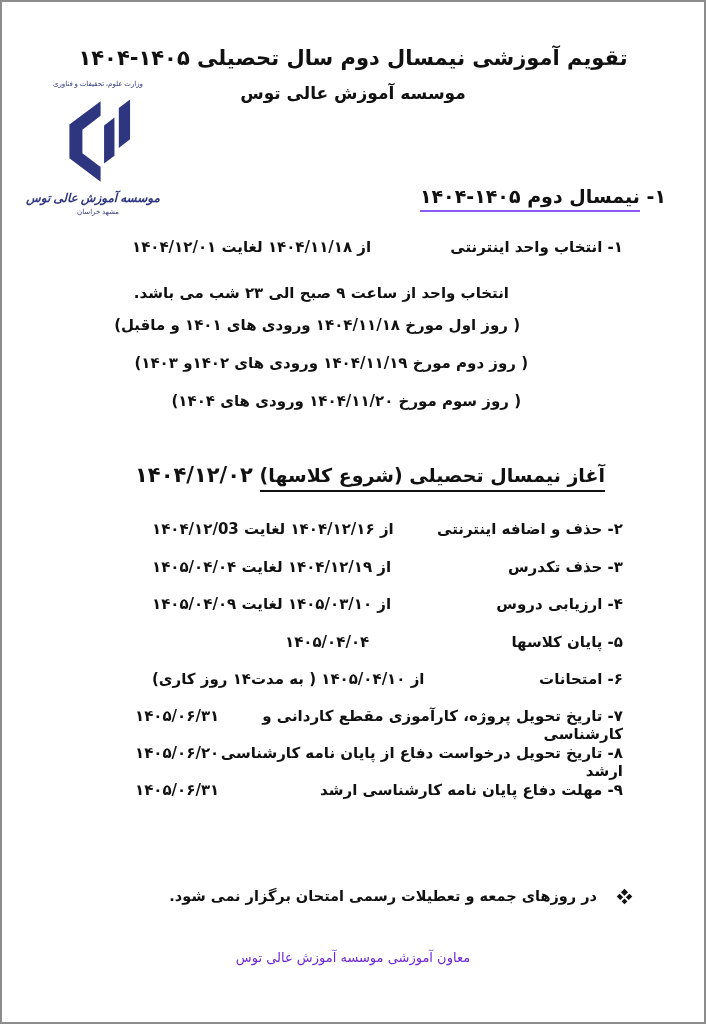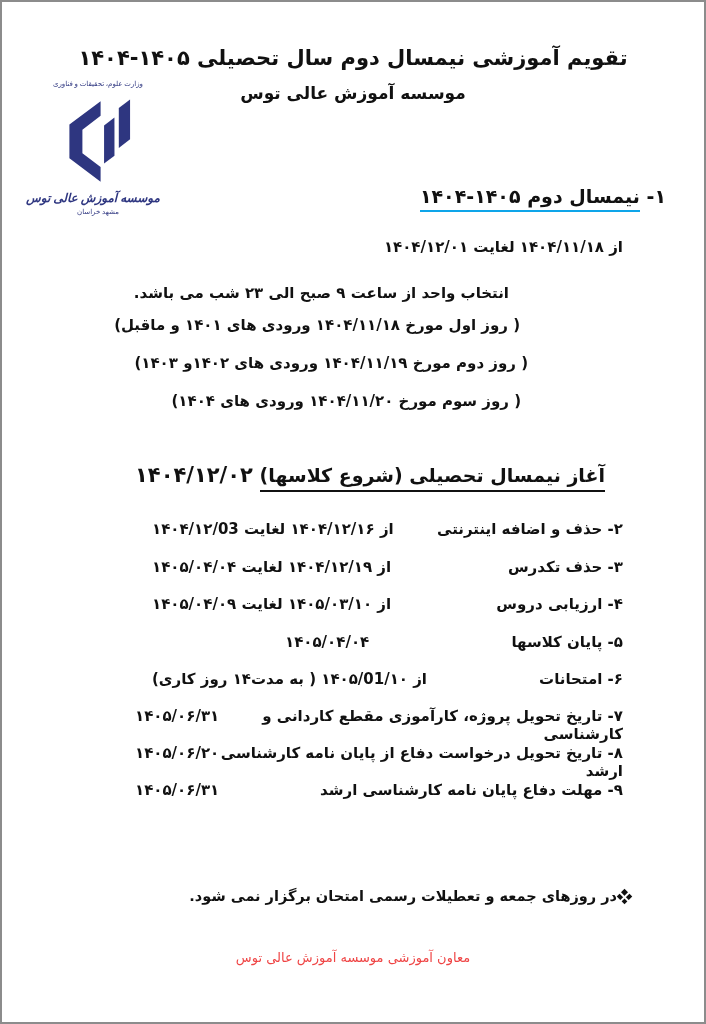--- a/index.html
+++ b/index.html
@@ -19,21 +19,21 @@
   .doc-title{font-size:21px;font-weight:bold;white-space:nowrap;}
   .doc-subtitle{font-size:17px;font-weight:bold;margin-top:13px;}
   
   .logo-block{position:absolute;top:78px;left:34px;width:124px;text-align:center;color:#2e3680;font-family:Liberation Serif, serif;}
   .logo-ministry{font-size:7px;white-space:nowrap;}
   .logo-mark{display:block;margin:7px auto 4px;}
   .logo-name{font-size:12px;font-weight:bold;font-style:italic;white-space:nowrap;}
   .logo-loc{font-size:7px;margin-top:2px;}
   
   .section-heading{position:absolute;top:183px;right:38px;font-size:19px;font-weight:bold;white-space:nowrap;}
-  .u{border-bottom:2px solid #0ea5e9;padding-bottom:3px;}
+  .u{border-bottom:2px solid #8b5cf6;padding-bottom:3px;}
   
   .row{
     position:absolute;left:0;right:0;
     display:flex;justify-content:space-between;align-items:baseline;
     font-weight:bold;font-size:15px;
     padding-right:81px;box-sizing:border-box;
   }
   .row .value{white-space:nowrap;}
   .r1{top:236px;padding-left:130px;}
   .r2{top:518px;padding-left:150px;}
@@ -56,28 +56,28 @@
     position:absolute;top:461px;left:0;right:0;
     display:flex;justify-content:space-between;align-items:baseline;
     padding-right:99px;padding-left:133px;box-sizing:border-box;
     font-weight:bold;
   }
   .start-label{font-size:19px;border-bottom:2px solid #111;padding-bottom:4px;white-space:nowrap;}
   .start-date{font-size:21px;white-space:nowrap;}
   
   .footnote{
     position:absolute;top:886px;right:74px;
-    display:flex;align-items:center;gap:2px;
+    display:flex;align-items:center;gap:22px;
     font-weight:bold;font-size:14.5px;white-space:nowrap;
   }
   .fn-bullet{position:relative;width:11px;height:11px;background:#111;transform:rotate(45deg);flex:0 0 auto;}
   .fn-bullet::before{content:"";position:absolute;left:4.5px;top:-1.5px;width:2px;height:14px;background:#fff;}
   .fn-bullet::after{content:"";position:absolute;top:4.5px;left:-1.5px;height:2px;width:14px;background:#fff;}
   
-  .footer{position:absolute;top:948px;left:0;right:0;text-align:center;font-size:13px;font-weight:normal;color:#ef4444;}
+  .footer{position:absolute;top:948px;left:0;right:0;text-align:center;font-size:13px;font-weight:normal;color:#6d28d9;}
 </style>
 </head>
 <body>
 
 <div class="page">
 
   <div class="logo-block">
     <div class="logo-ministry">وزارت علوم، تحقیقات و فناوری</div>
     <svg class="logo-mark" width="78" height="92" viewBox="0 0 90 104" aria-hidden="true">
       <g fill="#2e3680">
@@ -100,20 +100,21 @@
 
   <div class="section-heading">
     <span>۱-</span>
     <span class="u">
       <span>نیمسال دوم</span>
       <span dir="ltr">۱۴۰۴-۱۴۰۵</span>
     </span>
   </div>
 
   <div class="row r1">
+    <span>۱- انتخاب واحد اینترنتی</span>
     <span class="value">از ۱۴۰۴/۱۱/۱۸ لغایت ۱۴۰۴/۱۲/۰۱</span>
   </div>
 
   <div class="note n0">انتخاب واحد از ساعت ۹ صبح الی ۲۳ شب می باشد.</div>
   <div class="note n1">( روز اول مورخ ۱۴۰۴/۱۱/۱۸ ورودی های ۱۴۰۱ و ماقبل)</div>
   <div class="note n2">( روز دوم مورخ ۱۴۰۴/۱۱/۱۹ ورودی های ۱۴۰۲و ۱۴۰۳)</div>
   <div class="note n3">( روز سوم مورخ ۱۴۰۴/۱۱/۲۰ ورودی های ۱۴۰۴)</div>
 
   <div class="start-row">
     <span class="start-label">آغاز نیمسال تحصیلی (شروع کلاسها)</span>
@@ -131,21 +132,21 @@
   <div class="row r4">
     <span>۴- ارزیابی دروس</span>
     <span class="value">از ۱۴۰۵/۰۳/۱۰ لغایت ۱۴۰۵/۰۴/۰۹</span>
   </div>
   <div class="row r5">
     <span>۵- پایان کلاسها</span>
     <span class="value">۱۴۰۵/۰۴/۰۴</span>
   </div>
   <div class="row r6">
     <span>۶- امتحانات</span>
-    <span class="value">از ۱۴۰۵/01/۱۰ ( به مدت۱۴ روز کاری)</span>
+    <span class="value">از ۱۴۰۵/۰۴/۱۰ ( به مدت۱۴ روز کاری)</span>
   </div>
   <div class="row r7">
     <span>۷- تاریخ تحویل پروژه، کارآموزی مقطع کاردانی و کارشناسی</span>
     <span class="value">۱۴۰۵/۰۶/۳۱</span>
   </div>
   <div class="row r8">
     <span>۸- تاریخ تحویل درخواست دفاع از پایان نامه کارشناسی ارشد</span>
     <span class="value">۱۴۰۵/۰۶/۲۰</span>
   </div>
   <div class="row r9">

